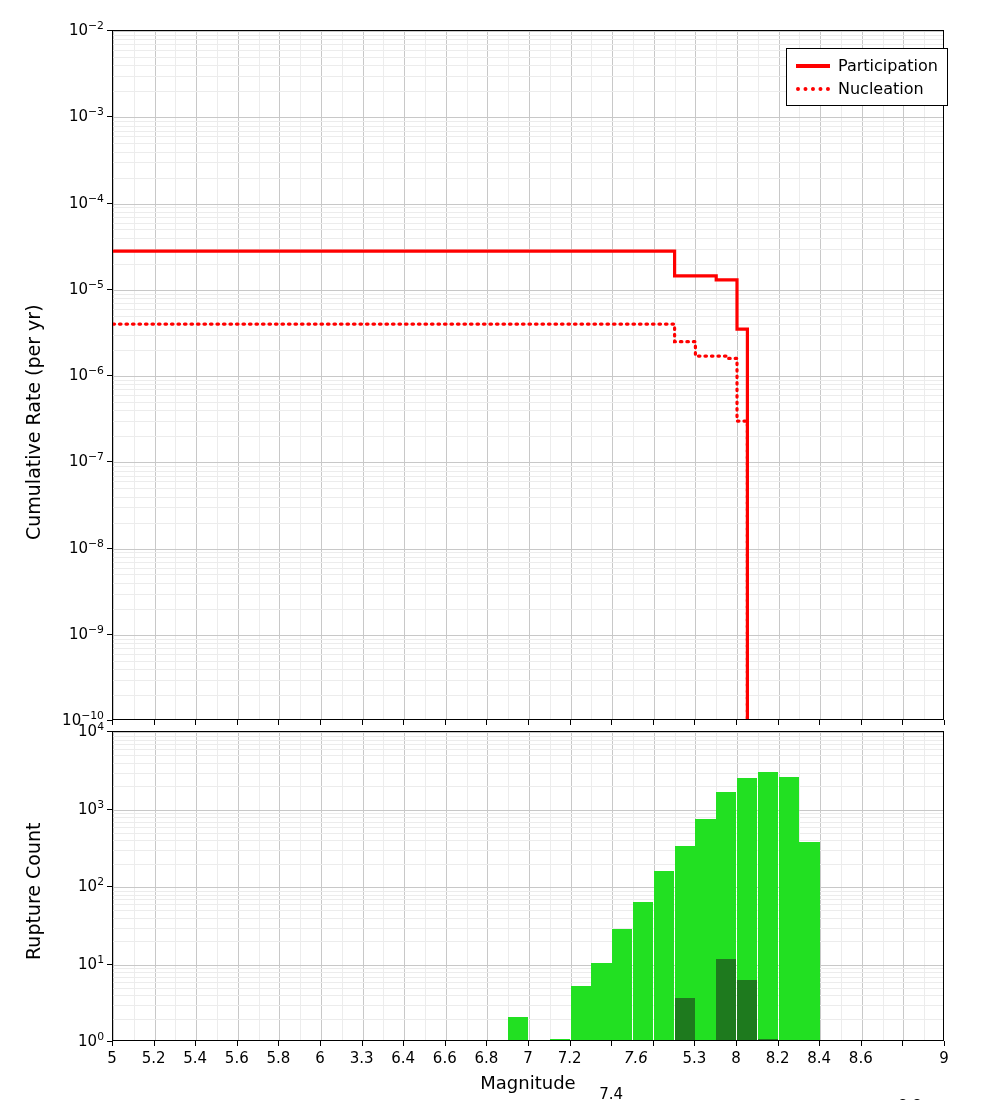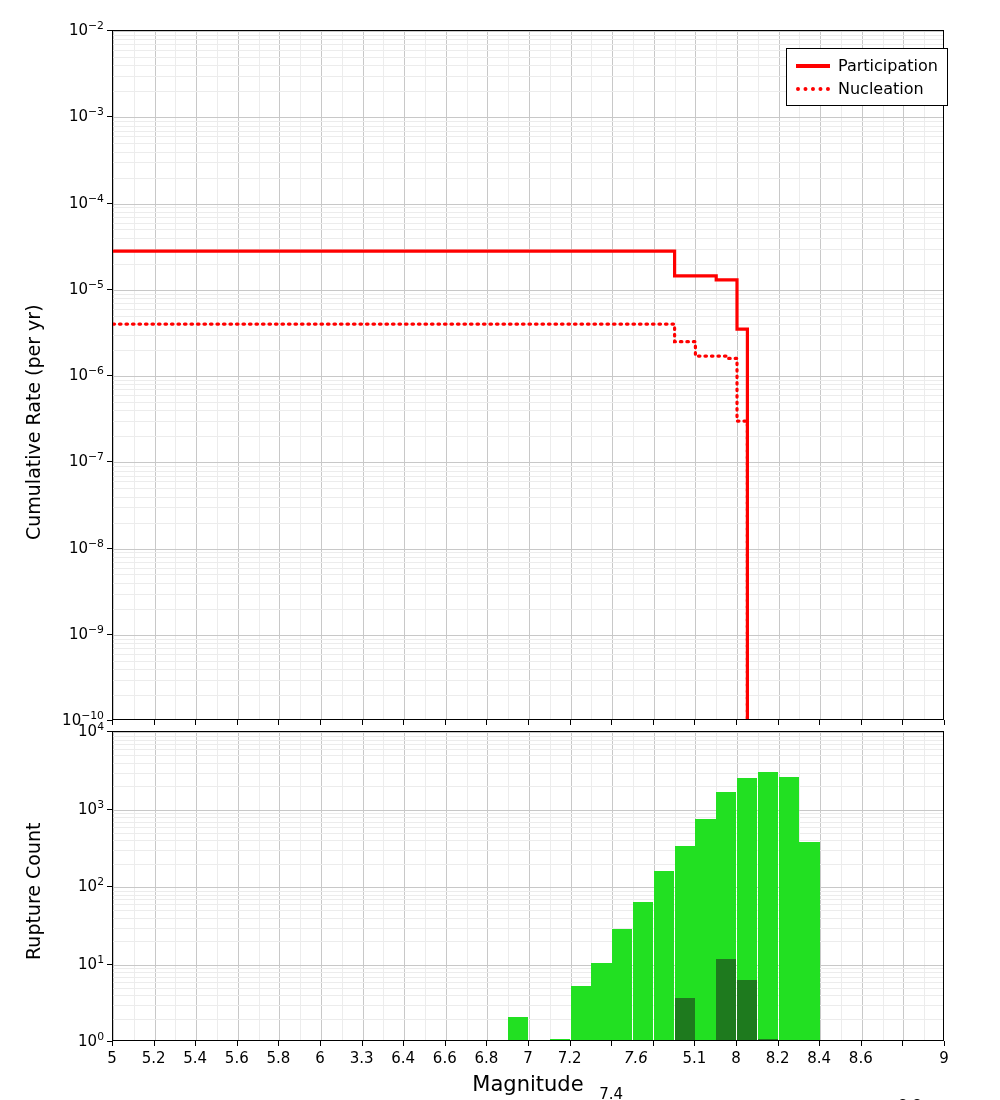--- a/index.html
+++ b/index.html
@@ -18,21 +18,21 @@
   .gridline.minor{background:#ececec;}
 
   .ytick-label{position:absolute;right:0;text-align:right;font-size:15px;white-space:nowrap;}
   .xtick-label{position:absolute;text-align:center;font-size:15px;white-space:nowrap;}
   .tickmark{position:absolute;background:#000;}
 
   .ylabel{
     position:absolute;font-size:19px;white-space:nowrap;
     transform-origin:0 0;transform:rotate(-90deg);
   }
-  .xlabel{position:absolute;font-size:21px;text-align:center;white-space:nowrap;}
+  .xlabel{position:absolute;font-size:18px;text-align:center;white-space:nowrap;}
 
   
   .legend{
     position:absolute;background:#fff;border:1px solid #000;
     padding:5px 9px;font-size:16px;line-height:1.45;z-index:20;
   }
   .legend .row{display:flex;align-items:center;white-space:nowrap;}
   .legend .swatch{display:inline-block;margin-right:8px;}
   .sw-solid{width:34px;height:4px;background:#ff0000;}
   .sw-dot{width:34px;height:0;border-top:4px dotted #ff0000;}
@@ -349,21 +349,21 @@
       <div class="xtick-label" style="left: 456.4px; top: 1049px; width: 60px;">6.8</div>
       <div class="tickmark" style="left: 528px; top: 1041px; width: 1px; height: 5px;"></div>
       <div class="xtick-label" style="left: 498px; top: 1049px; width: 60px;">7</div>
       <div class="tickmark" style="left: 569.6px; top: 1041px; width: 1px; height: 5px;"></div>
       <div class="xtick-label" style="left: 539.6px; top: 1049px; width: 60px;">7.2</div>
       <div class="tickmark" style="left: 611.2px; top: 1041px; width: 1px; height: 5px;"></div>
       <div class="xtick-label" style="left: 581.2px; top: 1049px; width: 60px; margin-top: 36px;">7.4</div>
       <div class="tickmark" style="left: 652.8px; top: 1041px; width: 1px; height: 5px;"></div>
       <div class="xtick-label" style="left: 606px; top: 1049px; width: 60px; font-style: italic;">7.6</div>
       <div class="tickmark" style="left: 694.4px; top: 1041px; width: 1px; height: 5px;"></div>
-      <div class="xtick-label" style="left: 664.4px; top: 1049px; width: 60px;">5.1</div>
+      <div class="xtick-label" style="left: 664.4px; top: 1049px; width: 60px;">5.3</div>
       <div class="tickmark" style="left: 736px; top: 1041px; width: 1px; height: 5px;"></div>
       <div class="xtick-label" style="left: 706px; top: 1049px; width: 60px;">8</div>
       <div class="tickmark" style="left: 777.6px; top: 1041px; width: 1px; height: 5px;"></div>
       <div class="xtick-label" style="left: 747.6px; top: 1049px; width: 60px;">8.2</div>
       <div class="tickmark" style="left: 819.2px; top: 1041px; width: 1px; height: 5px;"></div>
       <div class="xtick-label" style="left: 789.2px; top: 1049px; width: 60px;">8.4</div>
       <div class="tickmark" style="left: 860.8px; top: 1041px; width: 1px; height: 5px;"></div>
       <div class="xtick-label" style="left: 830.8px; top: 1049px; width: 60px;">8.6</div>
       <div class="tickmark" style="left: 902.4px; top: 1041px; width: 1px; height: 5px;"></div>
       <div class="xtick-label" style="left: 880px; top: 1049px; width: 60px; margin-top: 48px;">8.8</div>

